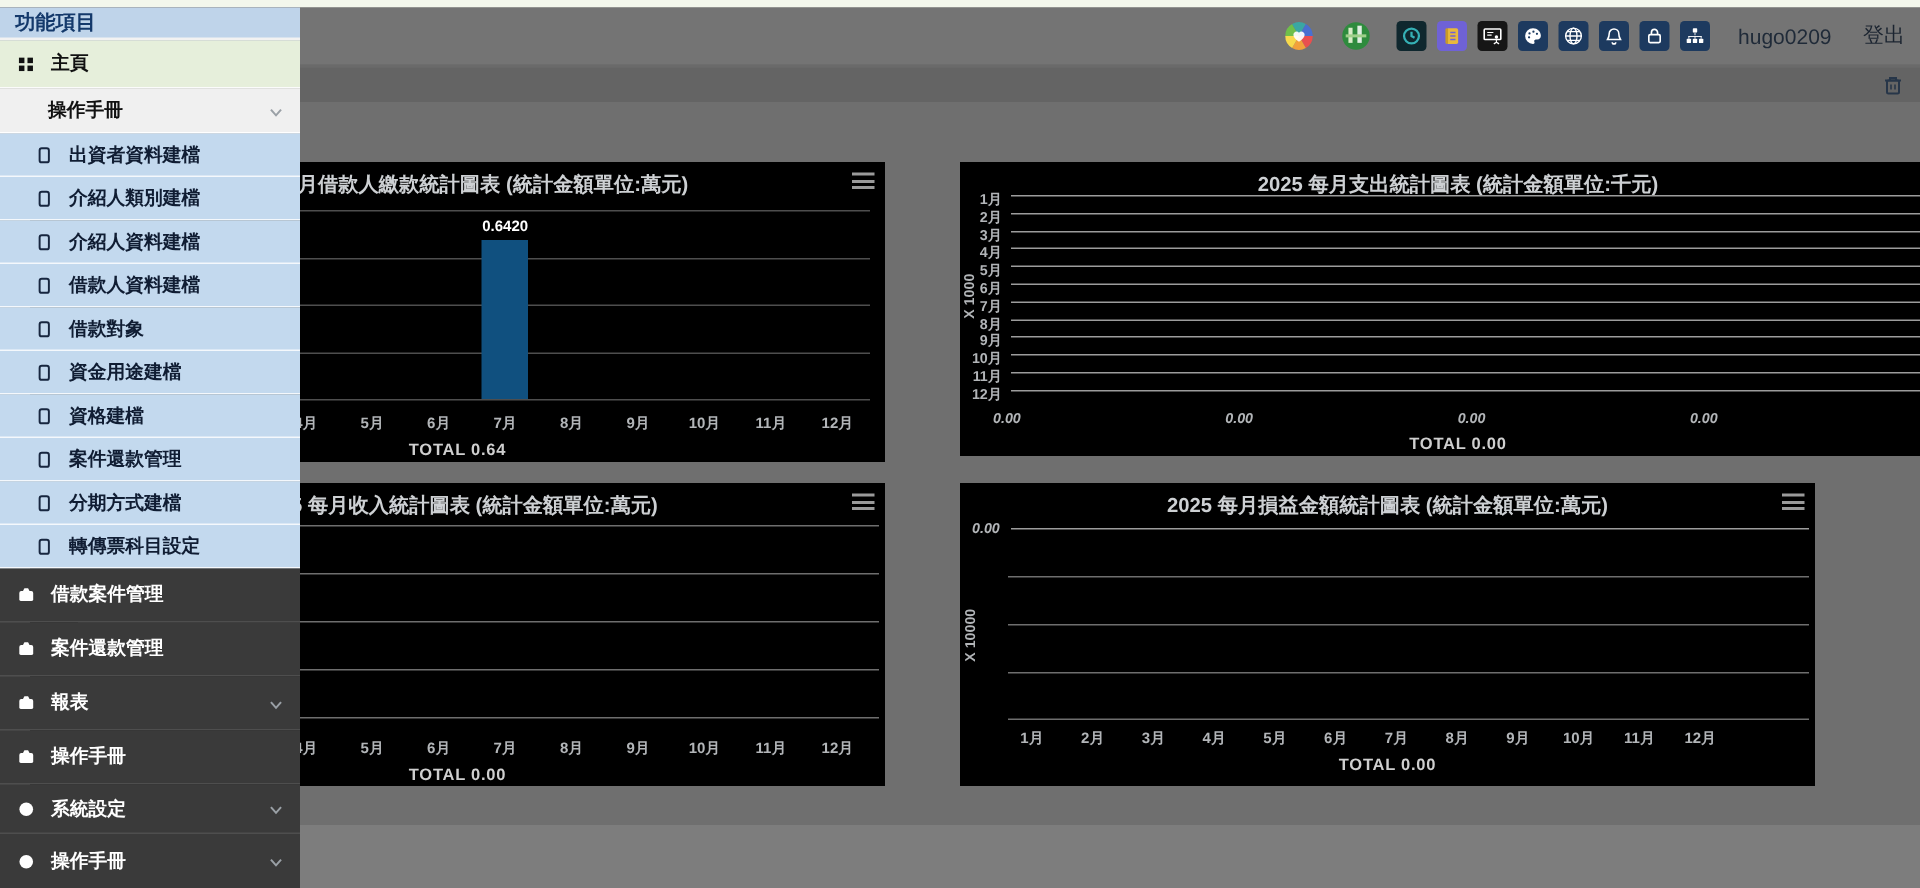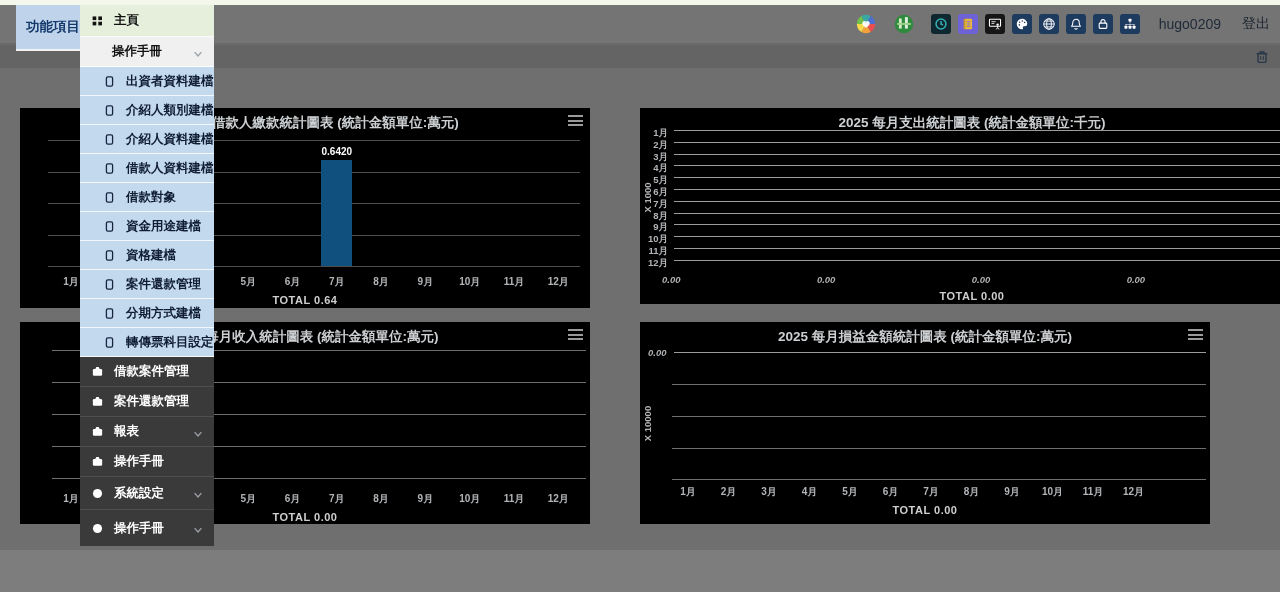--- a/index.html
+++ b/index.html
@@ -48,35 +48,35 @@
     font-weight:bold; color:#cfcfcf; letter-spacing:.5px; }
   .axis-scale-label { position:absolute; font-size:9.5px; font-weight:bold; color:#b2b5b8;
     transform:rotate(-90deg); transform-origin:center; white-space:nowrap; }
   .bar { position:absolute; }
   .bar-value { position:absolute; font-size:10px; font-weight:bold; color:#fff;
     text-align:center; width:60px; }
   .ticks-row { position:absolute; display:flex; justify-content:space-between; }
 
   
   #sidebar { position:absolute; left:0; top:5px; width:200px; height:587px; z-index:20;
-    display:flex; flex-direction:row;margin-left:16px; }
+    display:flex; flex-direction:column; }
   #sidebar-title { height:46px; background:#bfd4ea; color:#14396b; font-weight:bold;
     font-size:13.5px; display:flex; align-items:center; padding-left:10px;
     border-bottom:2px solid #f2f2f2; }
   .sb-item { display:flex; align-items:center; position:relative; flex:0 0 auto; cursor:pointer; }
   .sb-item .icn { display:inline-flex; width:14px; height:14px; align-items:center; justify-content:center; }
   .sb-item .icn svg { width:13px; height:13px; }
   .sb-label { font-size:12.5px; font-weight:bold; white-space:nowrap; }
   .sb-home { height:32px; background:#e6efdb; border-bottom:1px solid #fbfbfb; padding-left:10px; gap:10px; }
   .sb-home .sb-label { color:#111; }
   .sb-group { height:30px; background:#f0f0f0; border-bottom:1px solid #fff; padding-left:32px; }
   .sb-group .sb-label { color:#111; }
   .sb-sub { height:29px; background:#c3d9ee; border-bottom:1px solid #f4f8fc; padding-left:22px; gap:10px; }
   .sb-sub .sb-label { color:#101d33; }
-  .sb-dark { height:30px; background:#3a3a3a; border-bottom:1px solid #4e4e4e; padding-left:10px; gap:10px; }
+  .sb-dark { height:36px; background:#3a3a3a; border-bottom:1px solid #4e4e4e; padding-left:10px; gap:10px; }
   .sb-dark .sb-label { color:#fff; }
   .sb-dark.tall { height:33px; }
   .sb-dark.taller { height:36px; border-bottom:none; }
   .sb-chevron { position:absolute; right:10px; top:50%; margin-top:-6px; width:12px; height:12px; }
 </style>
 </head>
 <body>
 
 <div id="stage">
   <div id="topstrip"></div>

